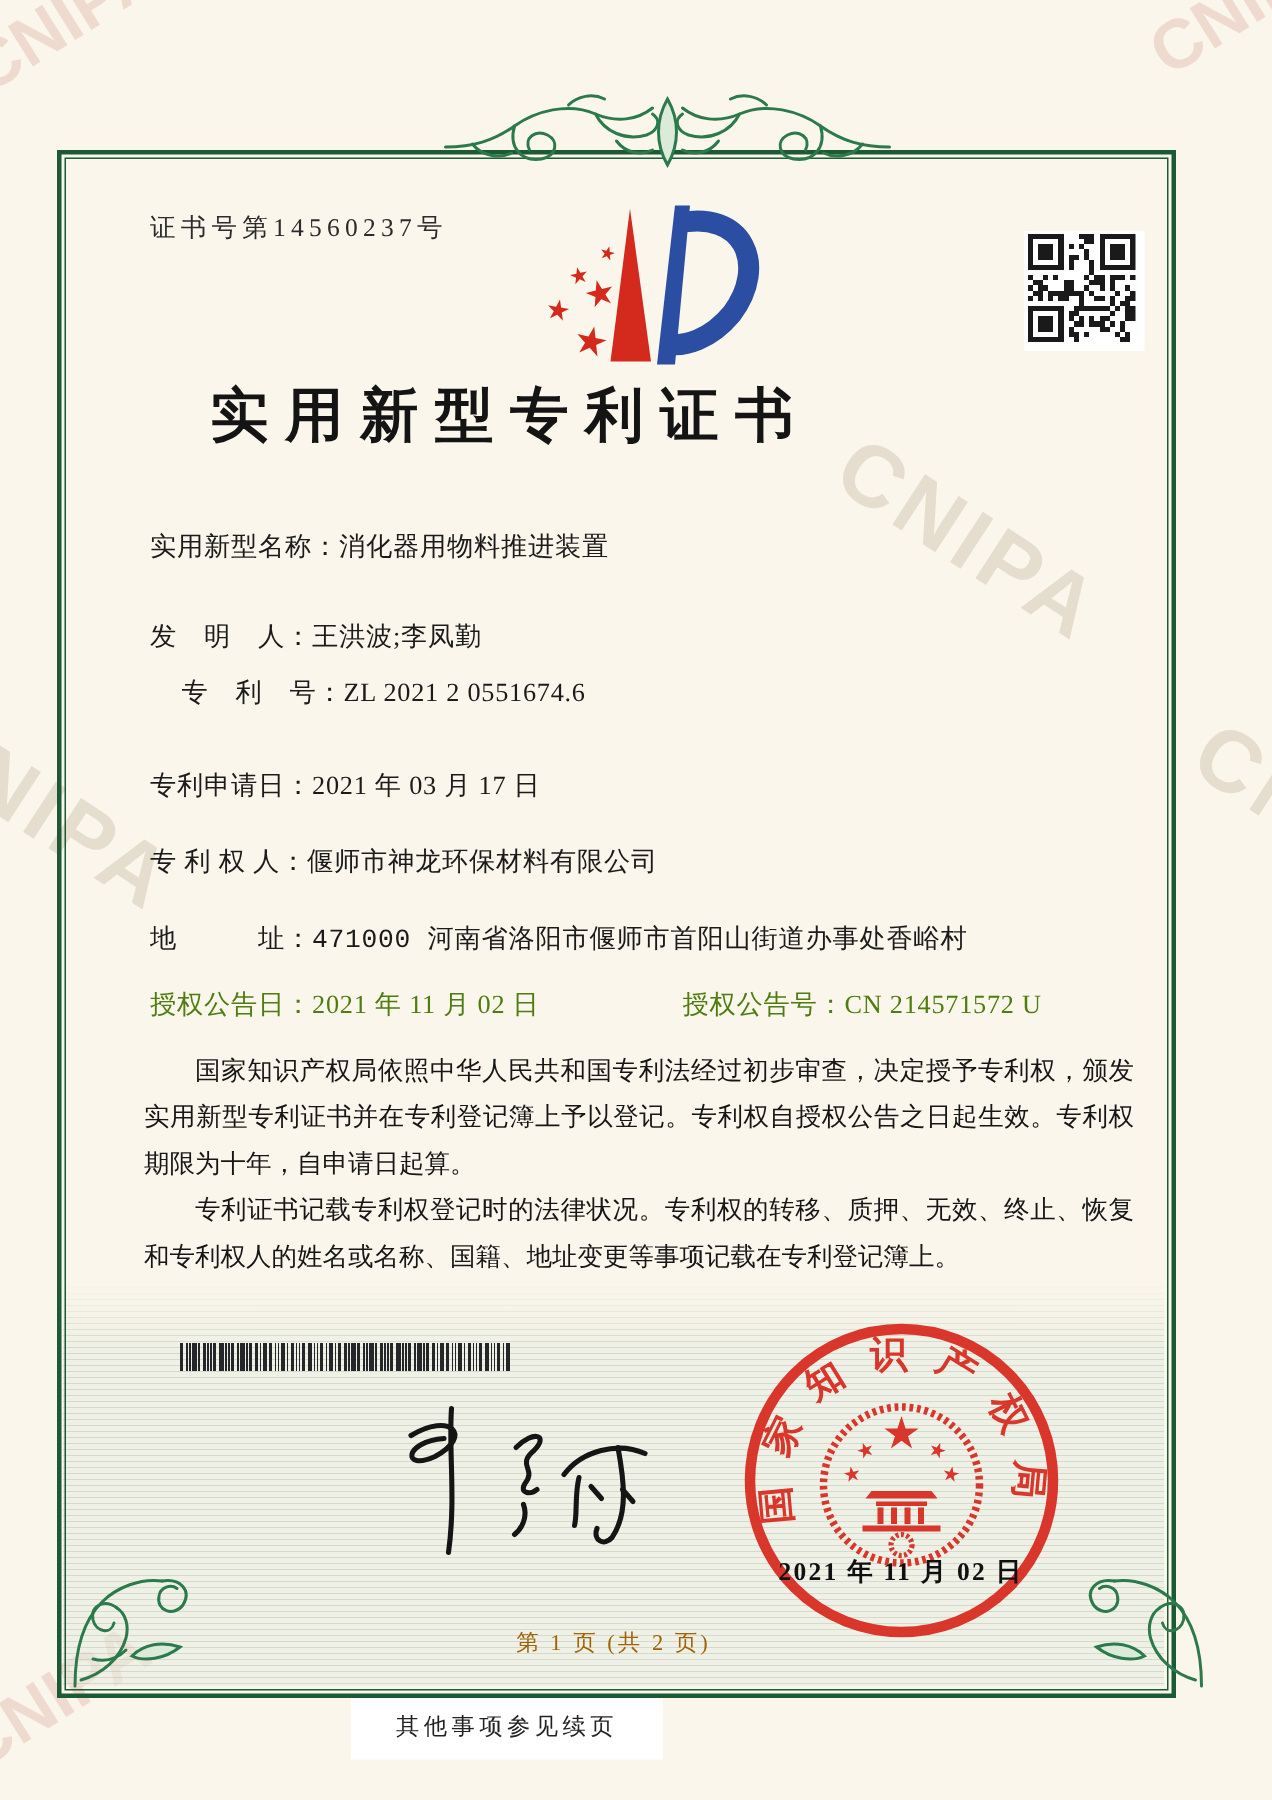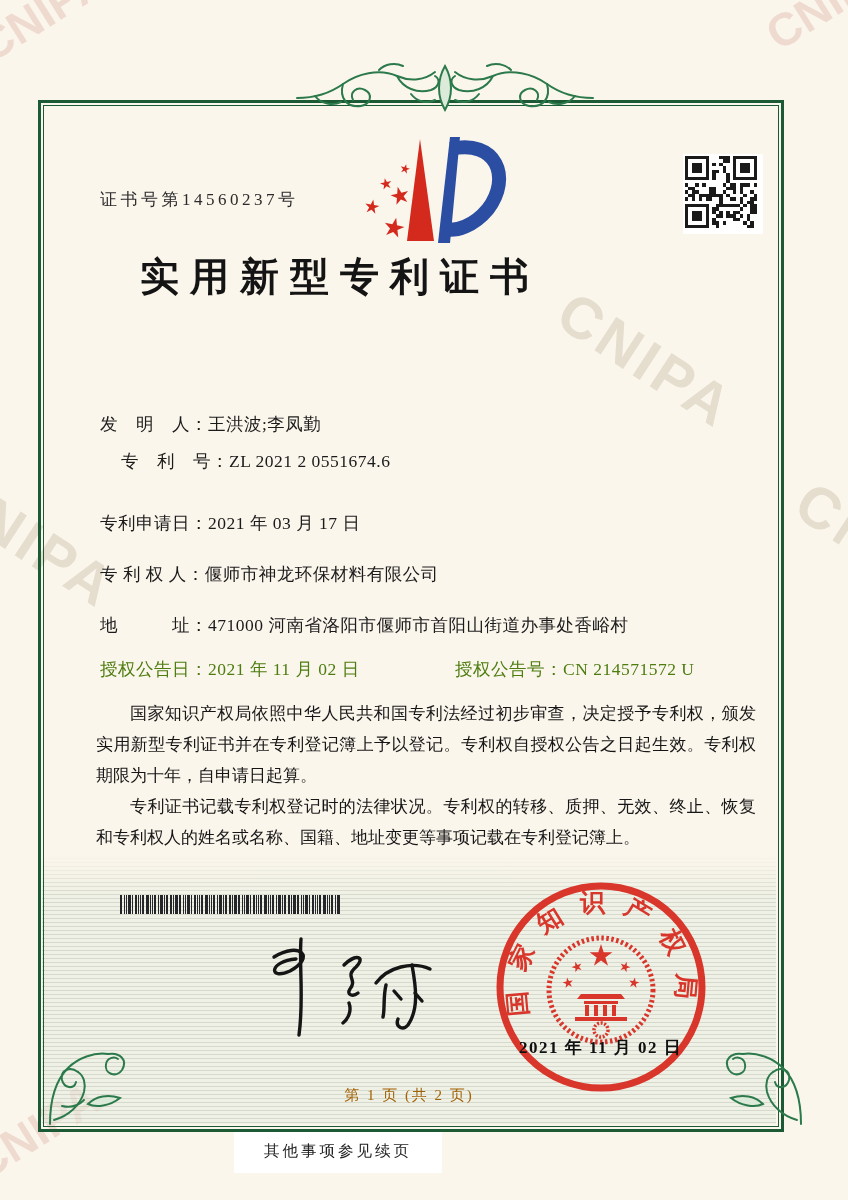--- a/index.html
+++ b/index.html
@@ -21,29 +21,29 @@
   
   .frame{position:absolute;left:38px;top:100px;width:740px;height:1026px;
          border:3px solid #1b5a34;z-index:4;pointer-events:none;}
   .frame-inner{position:absolute;left:2px;top:2px;right:2px;bottom:2px;border:1px solid #1b5a34;}
   .ornament-top{position:absolute;left:295px;top:54px;z-index:5;}
   .ornament-corner{position:absolute;z-index:5;}
   .oc-left{left:44px;top:1044px;}
   .oc-right{left:712px;top:1044px;transform:scaleX(-1);}
 
   
-  .cert-no{position:absolute;left:100px;top:140px;font-size:17px;letter-spacing:3.5px;color:#2b2b2b;margin-top:48px;}
+  .cert-no{position:absolute;left:100px;top:140px;font-size:17px;letter-spacing:3.5px;color:#2b2b2b;}
   .logo{position:absolute;left:350px;top:133px;}
   .qr{position:absolute;left:683px;top:154px;width:76px;height:76px;background:#fff;padding:2px;}
   .title{position:absolute;left:0;top:250px;width:680px;text-align:center;
          font-size:39px;font-weight:700;letter-spacing:11px;color:#141414;}
 
   
   .field{position:absolute;left:100px;font-size:17.5px;color:#1b1b1b;letter-spacing:0.5px;}
-  .f0{top:352px;}.f1{top:412px;text-align:right;}.f2{top:449px;margin-left:21px;}.f3{top:511px;}.f4{top:562px;}.f5{top:613px;}
+  .f0{top:352px;}.f1{top:412px;text-align:right;}.f2{top:449px;margin-left:21px;}.f3{top:511px;}.f4{top:562px;}.f5{top:613px;font-family:Liberation Mono, monospace;}
   .grant{position:absolute;left:100px;top:657px;font-size:17.5px;color:#4d7c0f;letter-spacing:0.5px;}
   .grant .col2{position:absolute;left:355px;top:0;white-space:nowrap;}
 
   
   .paras{position:absolute;left:96px;top:698px;width:660px;font-size:17px;line-height:31px;
          text-align:justify;color:#161616;}
   .paras p{margin:0;text-indent:2em;}
 
   
   .waves{position:absolute;left:42px;top:854px;width:734px;height:270px;z-index:1;
@@ -347,20 +347,21 @@
         <rect x="5" y="20" width="1" height="1" fill="#1a1a1a"></rect>
         <rect x="6" y="20" width="1" height="1" fill="#1a1a1a"></rect>
         <rect x="9" y="20" width="1" height="1" fill="#1a1a1a"></rect>
         <rect x="18" y="20" width="1" height="1" fill="#1a1a1a"></rect>
         <rect x="19" y="20" width="1" height="1" fill="#1a1a1a"></rect>
       </svg>
   </div>
 
   <div class="title">实用新型专利证书</div>
 
+  <div class="field f0"><span>实用新型名称：</span><span>消化器用物料推进装置</span></div>
   <div class="field f1"><span>发　明　人：</span><span>王洪波;李凤勤</span></div>
   <div class="field f2"><span>专　利　号：</span><span>ZL 2021 2 0551674.6</span></div>
   <div class="field f3"><span>专利申请日：</span><span>2021 年 03 月 17 日</span></div>
   <div class="field f4"><span>专 利 权 人：</span><span>偃师市神龙环保材料有限公司</span></div>
   <div class="field f5"><span>地　　　址：</span><span>471000 河南省洛阳市偃师市首阳山街道办事处香峪村</span></div>
 
   <div class="grant">
     <span><span>授权公告日：</span><span>2021 年 11 月 02 日</span></span>
     <span class="col2"><span>授权公告号：</span><span>CN 214571572 U</span></span>
   </div>

